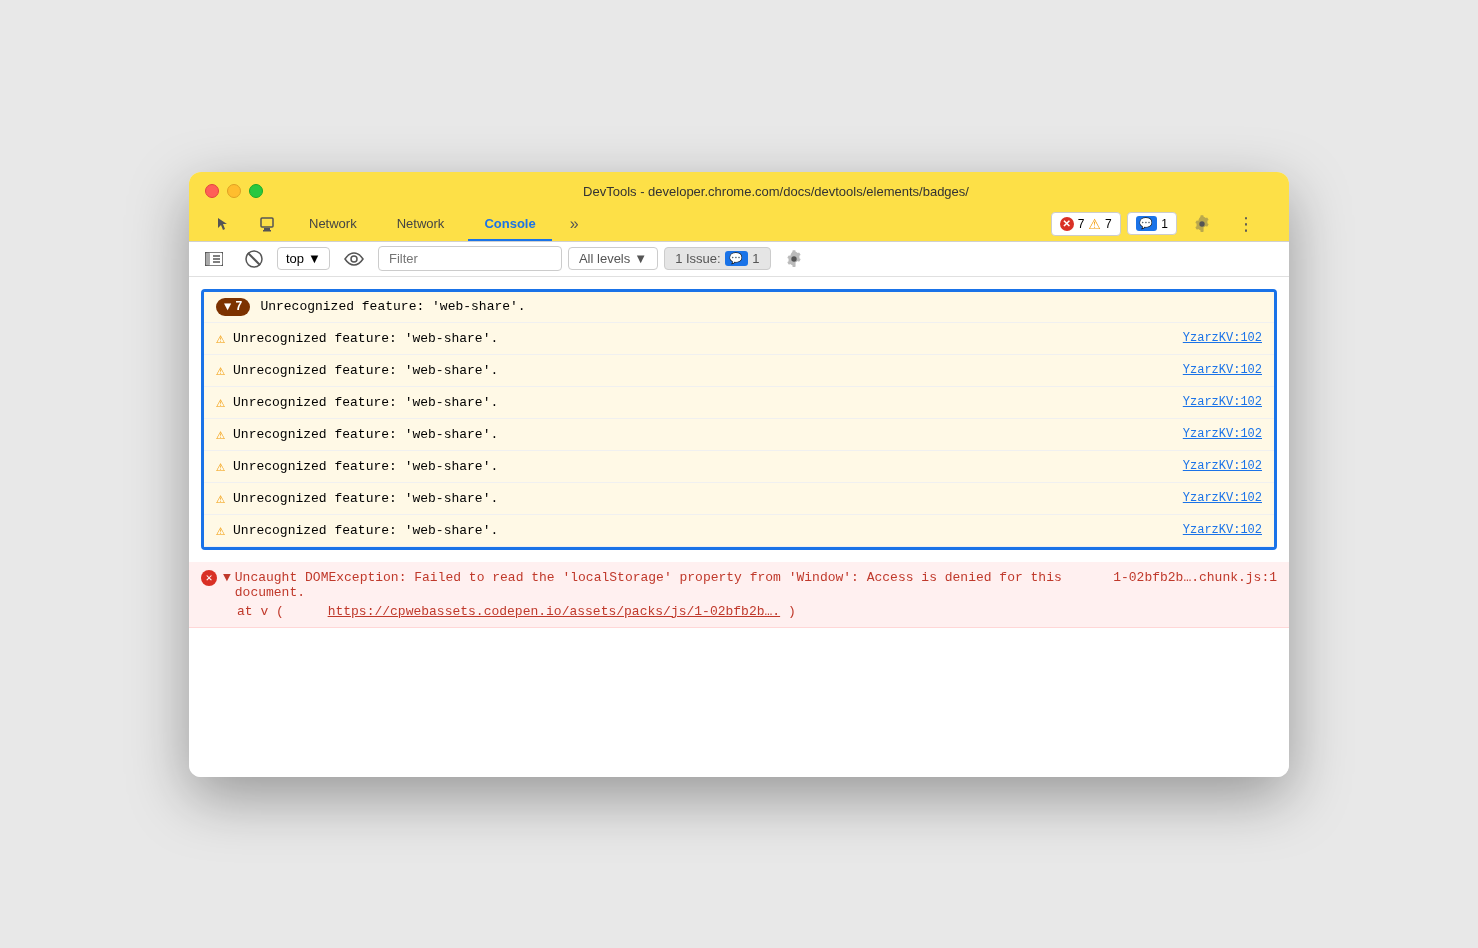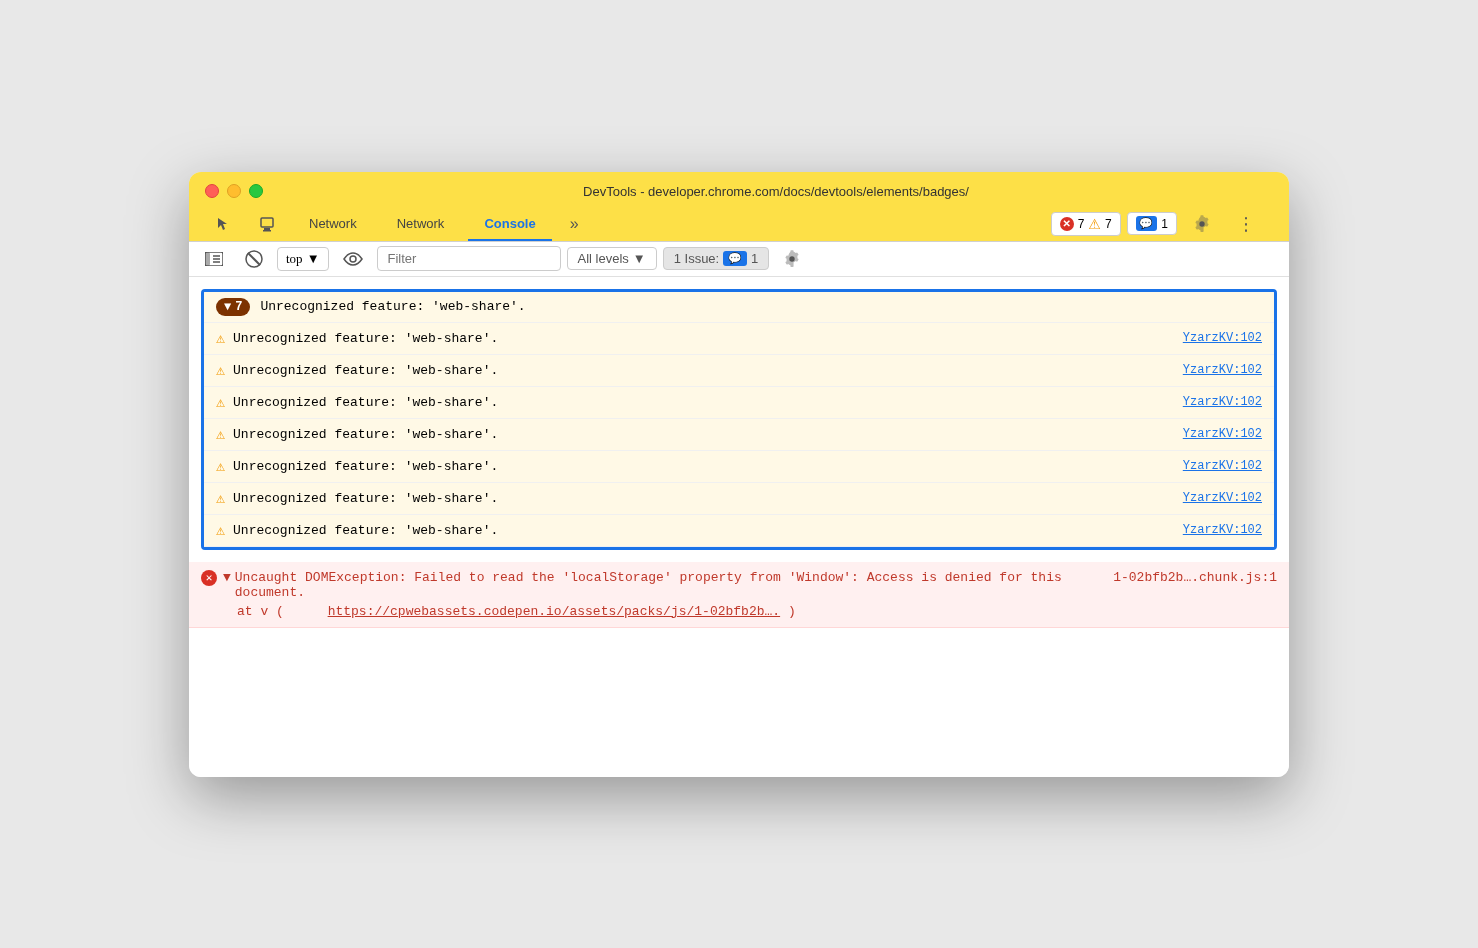--- a/index.html
+++ b/index.html
@@ -160,21 +160,20 @@
     .top-selector {
       display: flex;
       align-items: center;
       gap: 4px;
       border: 1px solid #ccc;
       border-radius: 4px;
       padding: 3px 8px;
       font-size: 13px;
       cursor: pointer;
       background: white;
-      font-family: Liberation Serif, serif;
     }
 
     .filter-input {
       border: 1px solid #ccc;
       border-radius: 4px;
       padding: 4px 10px;
       font-size: 13px;
       width: 184px;
       outline: none;
       color: #555;

